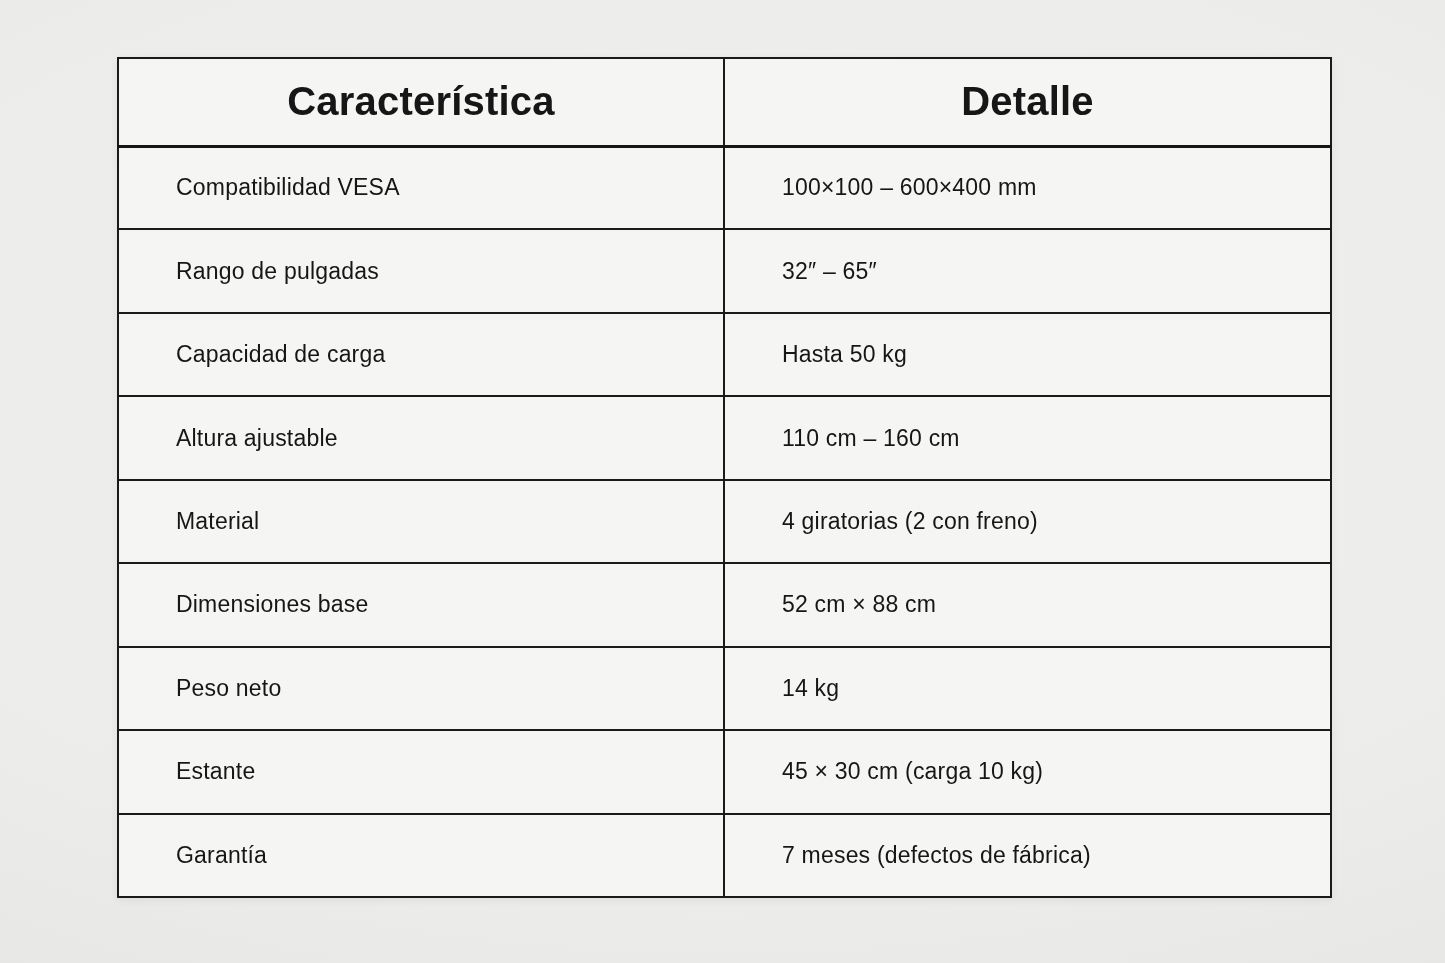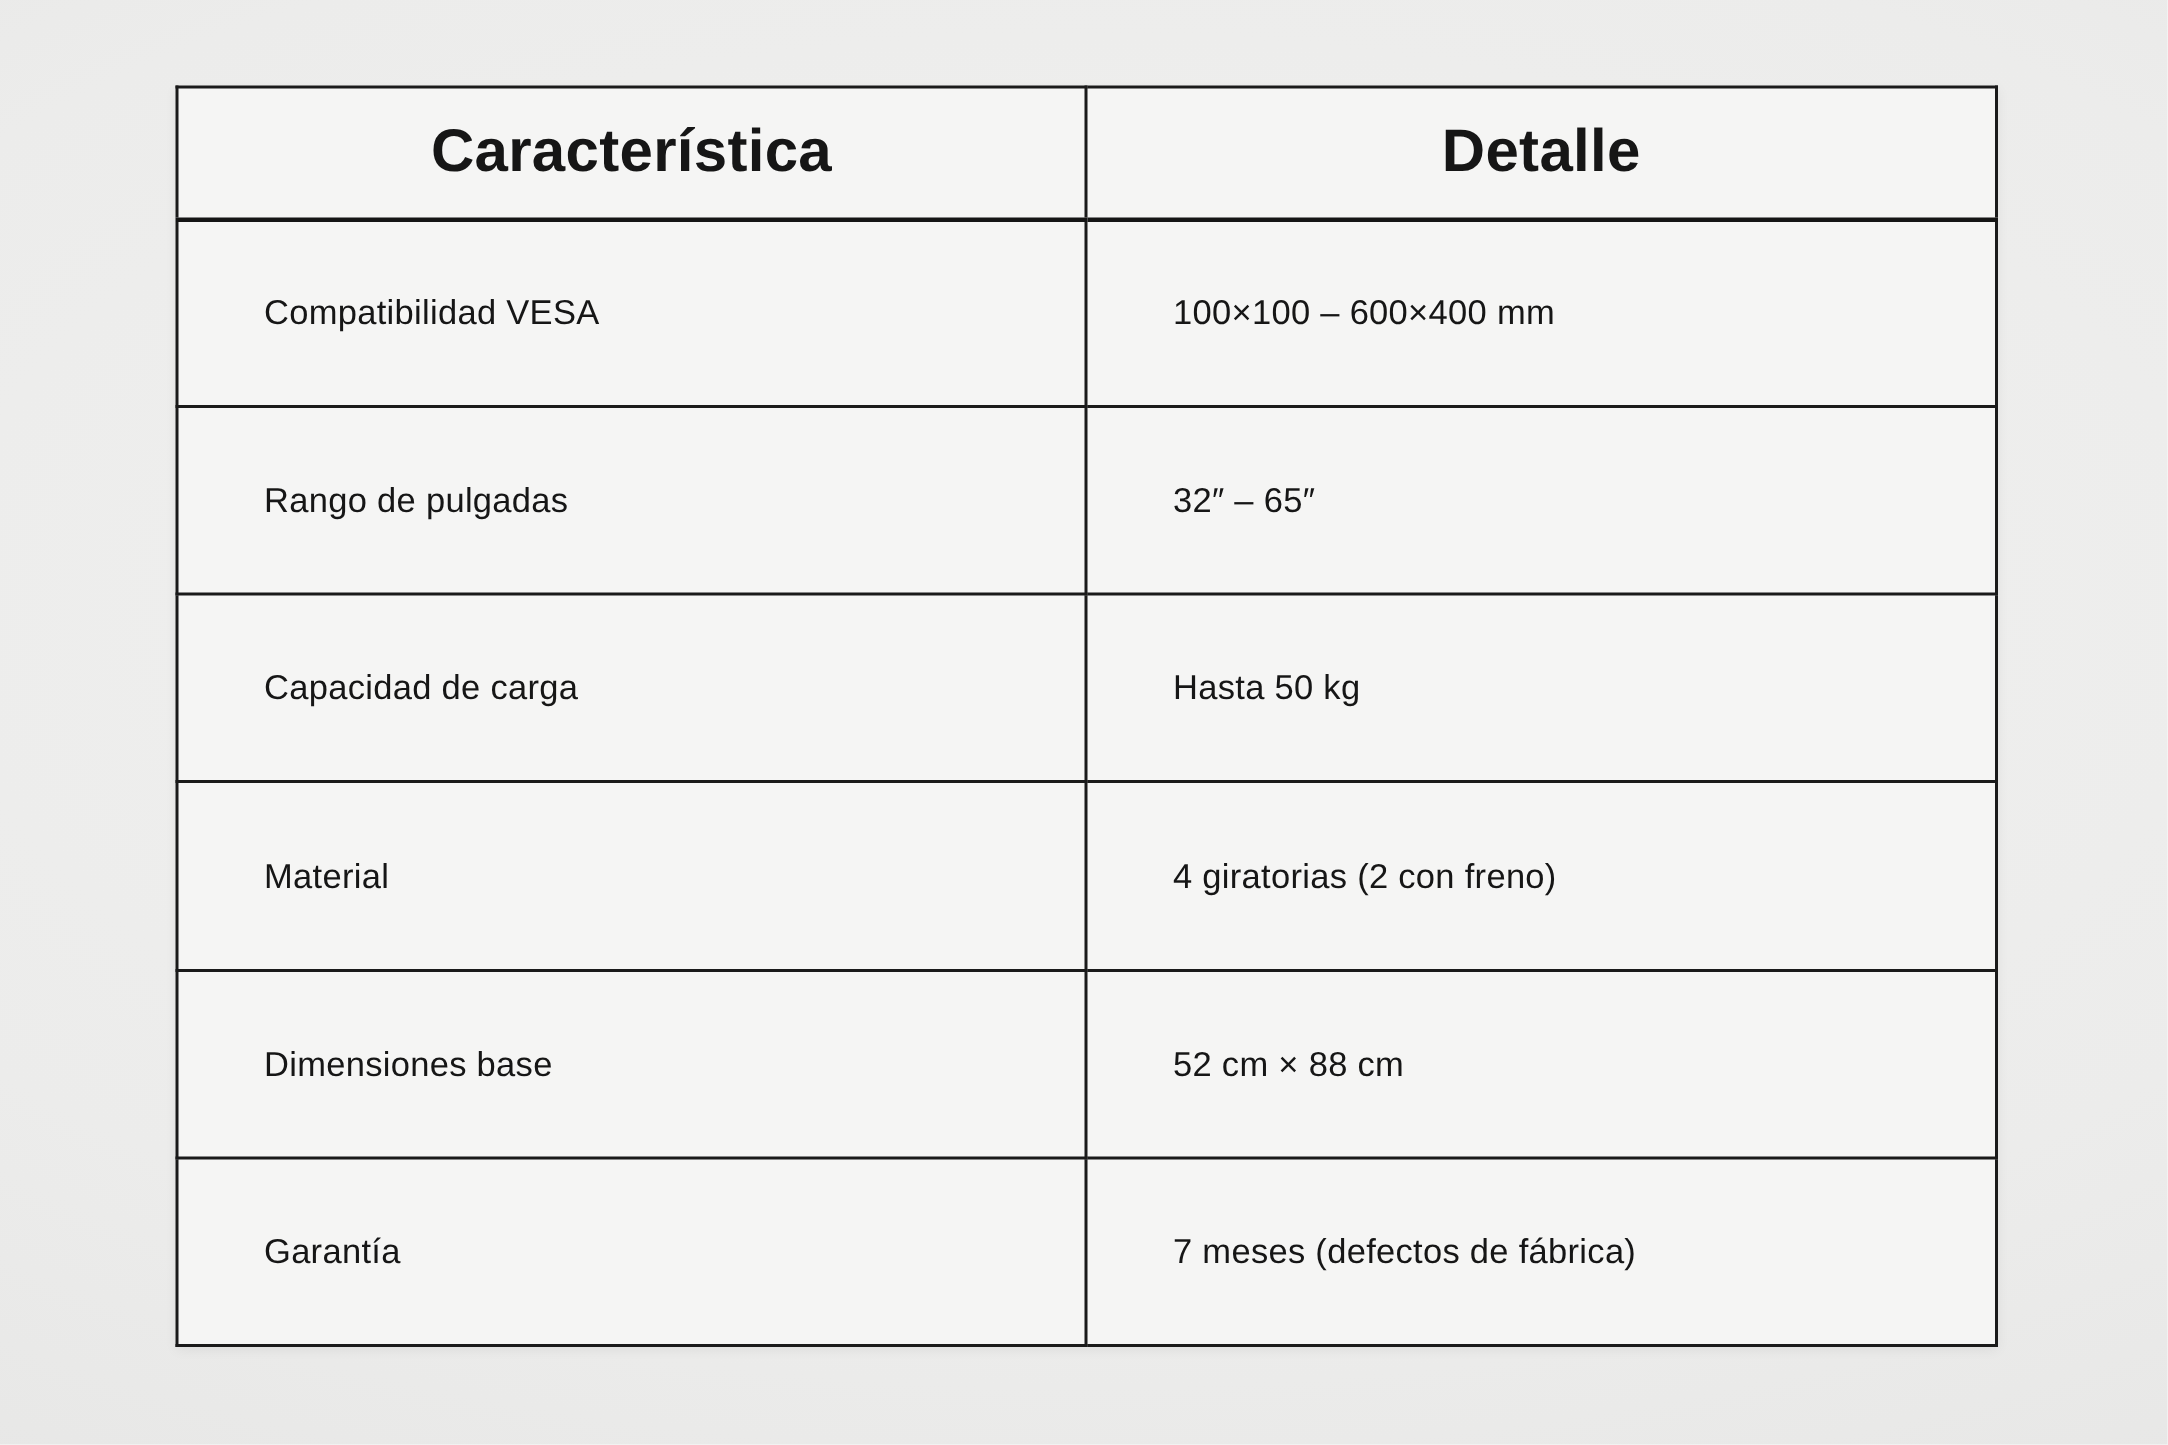--- a/index.html
+++ b/index.html
@@ -79,26 +79,38 @@
       </tr>
       <tr>
         <td>Rango de pulgadas</td>
         <td>32″ – 65″</td>
       </tr>
       <tr>
         <td>Capacidad de carga</td>
         <td>Hasta 50 kg</td>
       </tr>
       <tr>
+        <td>Altura ajustable</td>
+        <td>110 cm – 160 cm</td>
+      </tr>
+      <tr>
         <td>Material</td>
         <td>4 giratorias (2 con freno)</td>
       </tr>
       <tr>
         <td>Dimensiones base</td>
         <td>52 cm × 88 cm</td>
+      </tr>
+      <tr>
+        <td>Peso neto</td>
+        <td>14 kg</td>
+      </tr>
+      <tr>
+        <td>Estante</td>
+        <td>45 × 30 cm (carga 10 kg)</td>
       </tr>
       <tr>
         <td>Garantía</td>
         <td>7 meses (defectos de fábrica)</td>
       </tr>
     </tbody>
   </table>
 </div>
 
 </body></html>

